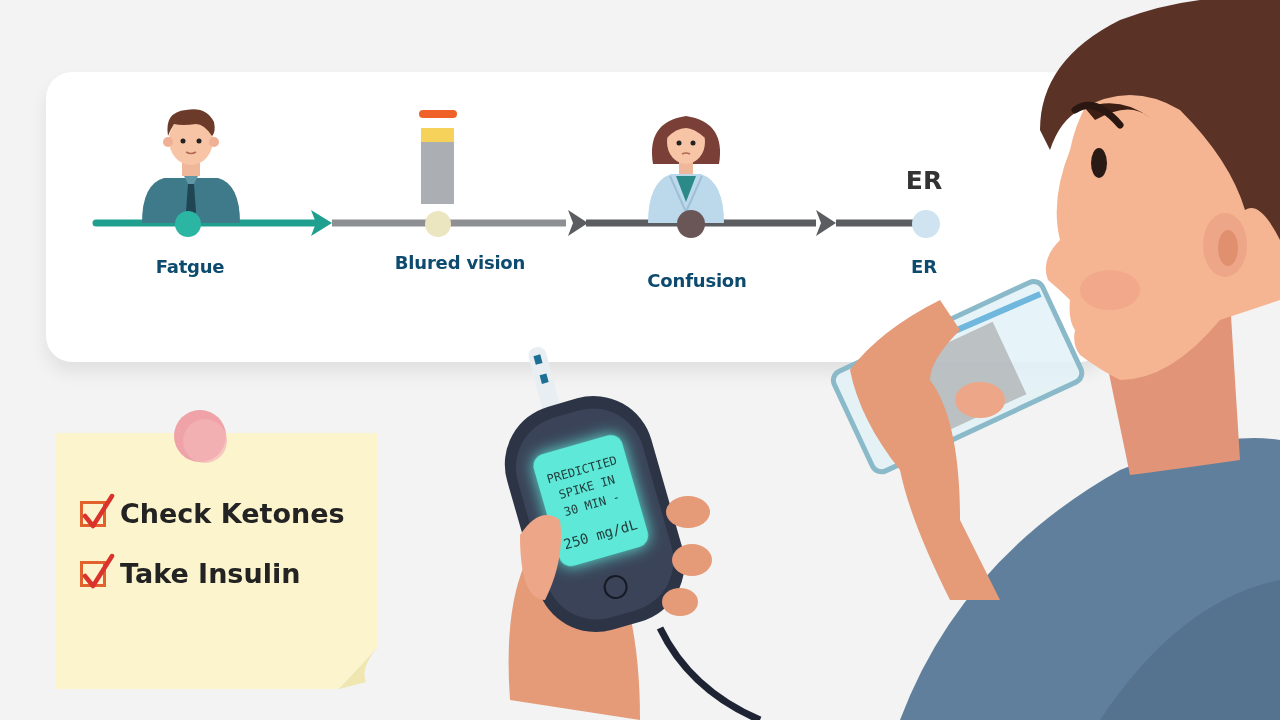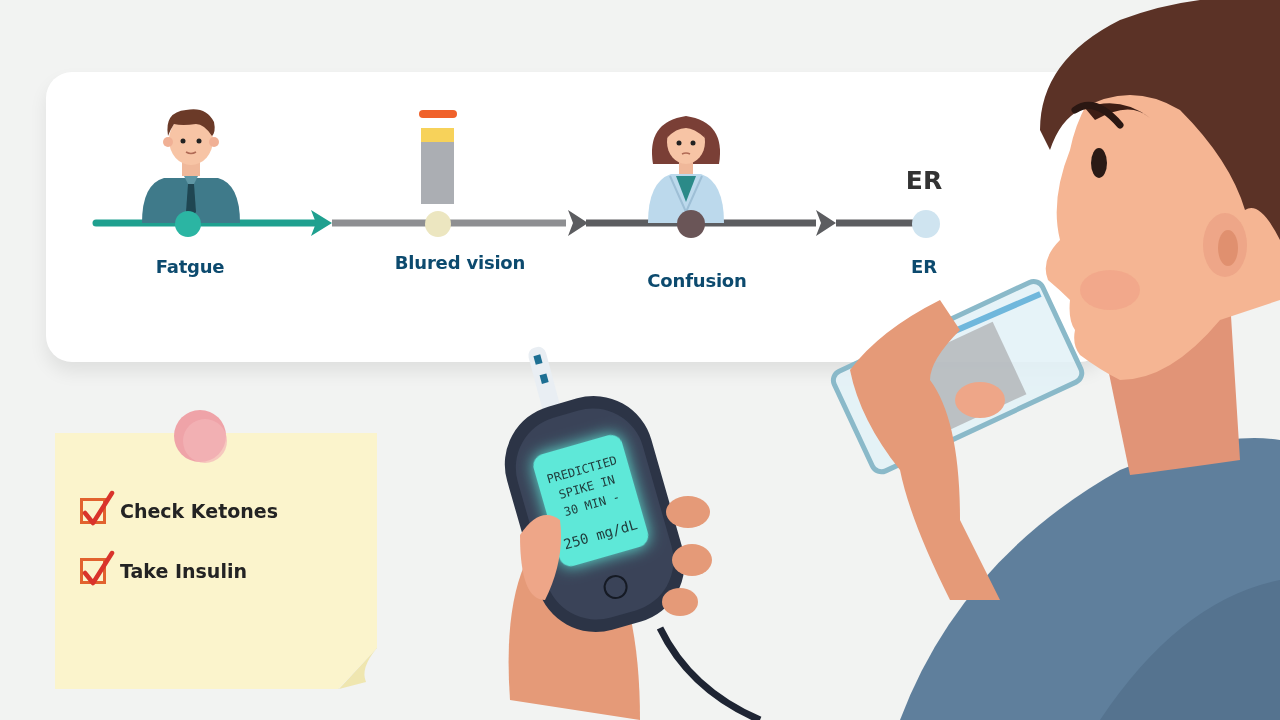--- a/index.html
+++ b/index.html
@@ -20,21 +20,21 @@
     }
     .er-top { position: absolute; font-weight: bold; font-size: 25px; color: #333; transform: translateX(-50%); }
     .note {
       position: absolute; left: 55px; top: 433px; width: 322px; height: 256px;
       background: #fbf4cc;
       box-shadow: 6px 8px 12px rgba(0,0,0,0.12);
       clip-path: polygon(0 0, 100% 0, 100% 84%, 88% 100%, 0 100%);
     }
     .note-item {
       position: absolute; left: 80px; display: flex; align-items: center; gap: 14px;
-      font-weight: bold; font-size: 19px; color: #232323; white-space: nowrap;
+      font-weight: bold; font-size: 27px; color: #232323; white-space: nowrap;
     }
     .checkbox {
       width: 26px; height: 26px; border: 3px solid #e2622e; box-sizing: border-box;
       position: relative;
     }
     .checkbox svg { position: absolute; left: -2px; top: -12px; }
     .meter-screen-text {
       font-family: "DejaVu Sans Mono", "Liberation Mono", monospace;
       font-size: 12px; fill: #1f3a3a;
     }

